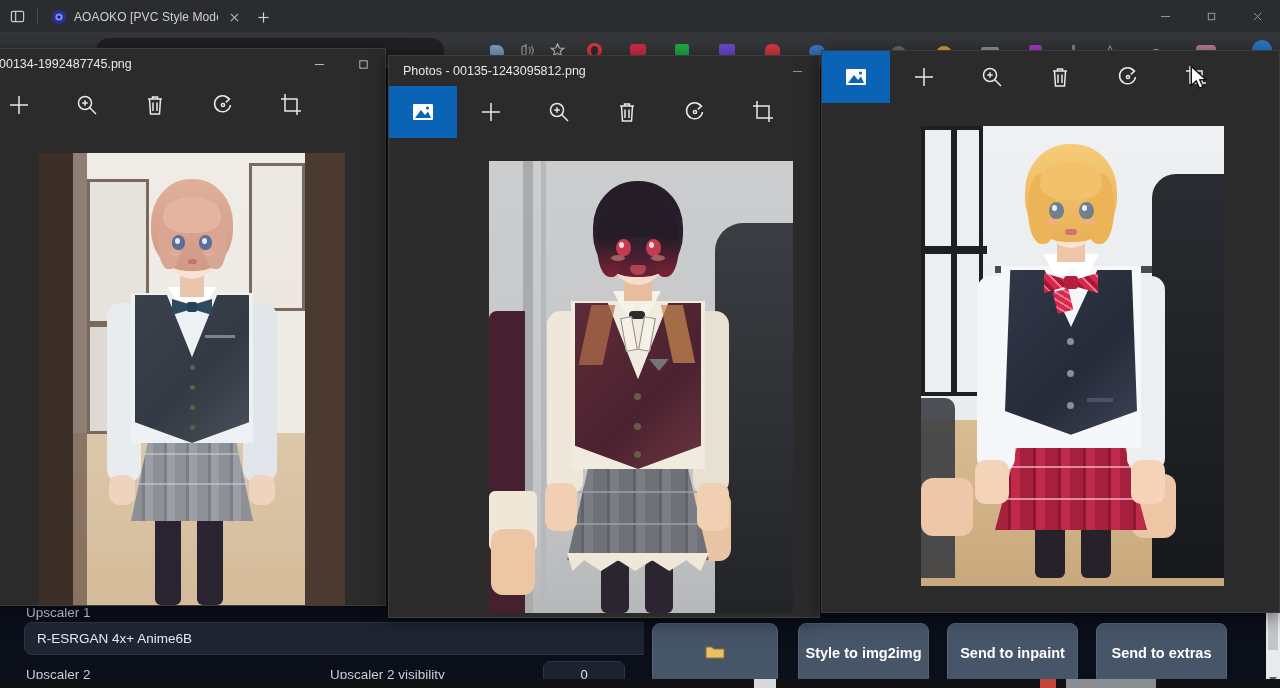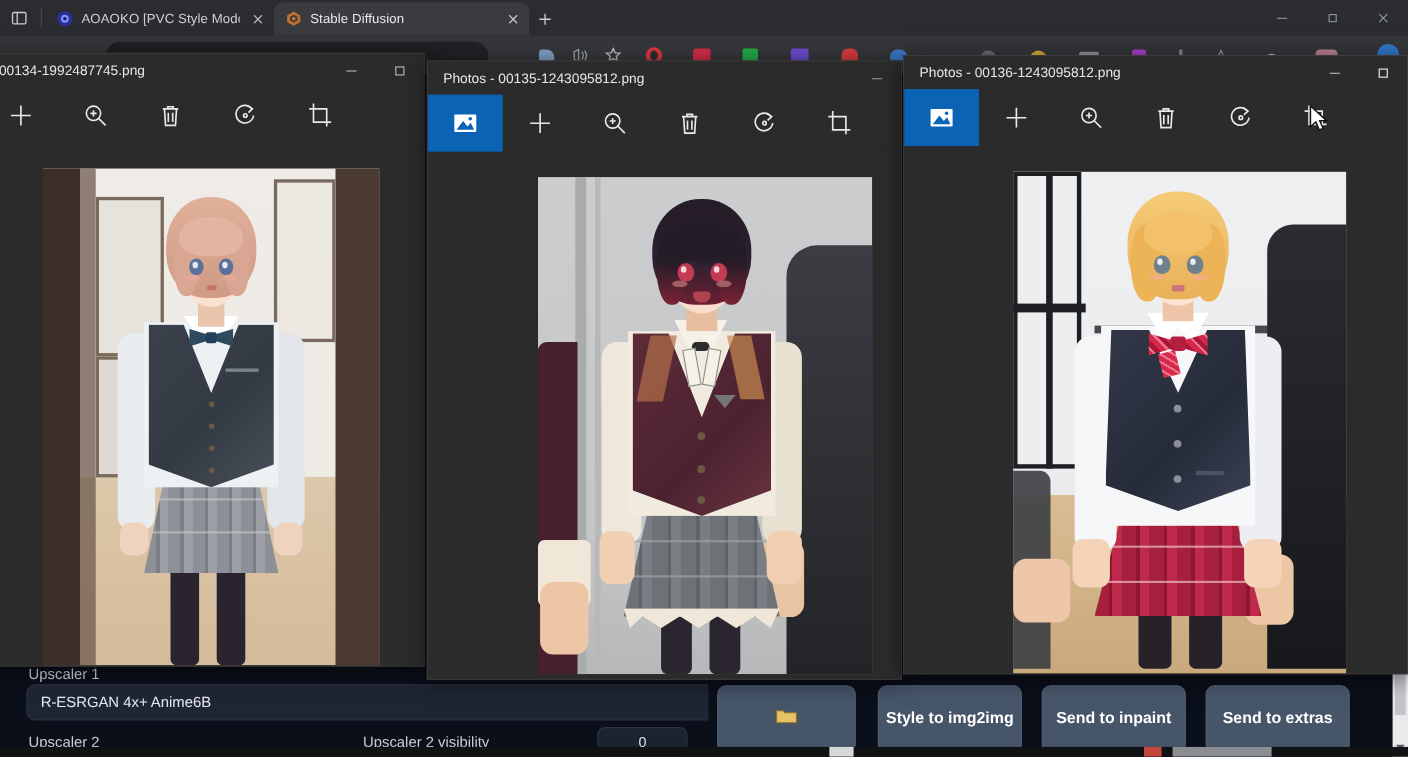--- a/index.html
+++ b/index.html
@@ -168,36 +168,20 @@
         </span>
         <span class="tab-title">AOAOKO [PVC Style Model] - PV</span>
         <span class="tab-close">
           <svg viewBox="0 0 10 10" stroke="#b6b7ba" stroke-width="1.2">
               <line x1="1" y1="1" x2="9" y2="9"></line>
               <line x1="9" y1="1" x2="1" y2="9"></line>
             </svg>
         </span>
       </div>
 
-      <div class="tab active">
-        <span class="favicon">
-          <svg viewBox="0 0 16 16">
-              <polygon points="8,1.5 14,5 14,11 8,14.5 2,11 2,5" fill="#c2722e"></polygon>
-              <polygon points="8,4.4 11.4,6.3 11.4,9.7 8,11.6 4.6,9.7 4.6,6.3" fill="#3a3b3e"></polygon>
-              <circle cx="8" cy="8" r="1.7" fill="#c2722e"></circle>
-            </svg>
-        </span>
-        <span class="tab-title">Stable Diffusion</span>
-        <span class="tab-close">
-          <svg viewBox="0 0 10 10" stroke="#c9cacd" stroke-width="1.2">
-              <line x1="1" y1="1" x2="9" y2="9"></line>
-              <line x1="9" y1="1" x2="1" y2="9"></line>
-            </svg>
-        </span>
-      </div>
 
       <div class="tab-new">
         <svg viewBox="0 0 14 14" stroke="#cfd0d2" stroke-width="1.3">
             <line x1="7" y1="1.5" x2="7" y2="12.5"></line>
             <line x1="1.5" y1="7" x2="12.5" y2="7"></line>
           </svg>
       </div>
 
       <div class="wincontrols">
         <div class="wc">
@@ -555,35 +539,20 @@
           <div style="position:absolute;left:160px;top:81px;width:5px;height:6px;background:#fff;border-radius:50%;opacity:.8;"></div>
           <div class="mouth" style="left:141px;top:104px;width:16px;height:10px;background:#b0414f;border-radius:4px 4px 8px 8px;"></div>
           <div style="position:absolute;left:122px;top:94px;width:14px;height:6px;background:#ef9f98;border-radius:50%;opacity:.5;"></div>
           <div style="position:absolute;left:162px;top:94px;width:14px;height:6px;background:#ef9f98;border-radius:50%;opacity:.5;"></div>
         </div>
       </div>
     </div>
   </div>
 
   <div class="photos" style="left:821px;top:50px;width:459px;height:563px;">
-    <div class="ph-title">
-      <span>Photos - 00136-1243095812.png</span>
-      <div class="ph-wc">
-        <div class="b">
-          <svg viewBox="0 0 12 12" stroke="#c8c8c8" stroke-width="1">
-              <line x1="1" y1="6" x2="11" y2="6"></line>
-            </svg>
-        </div>
-        <div class="b">
-          <svg viewBox="0 0 12 12" stroke="#e4e4e4" stroke-width="1.2" fill="none">
-              <rect x="2" y="2" width="8" height="8"></rect>
-            </svg>
-        </div>
-      </div>
-    </div>
     <div class="ph-toolbar">
       <div class="ph-tb-btn active">
         <svg viewBox="0 0 26 26" fill="none">
             <rect x="3" y="5" width="20" height="16" rx="1" fill="#fff"></rect>
             <polygon points="5,19 11,11 15,16 18,12.5 21,19" fill="#0b63b5"></polygon>
             <circle cx="17.5" cy="9" r="1.6" fill="#0b63b5"></circle>
           </svg>
       </div>
       <div class="ph-tb-btn">
         <svg viewBox="0 0 26 26" stroke="#e9e9e9" stroke-width="1.5" fill="none">

